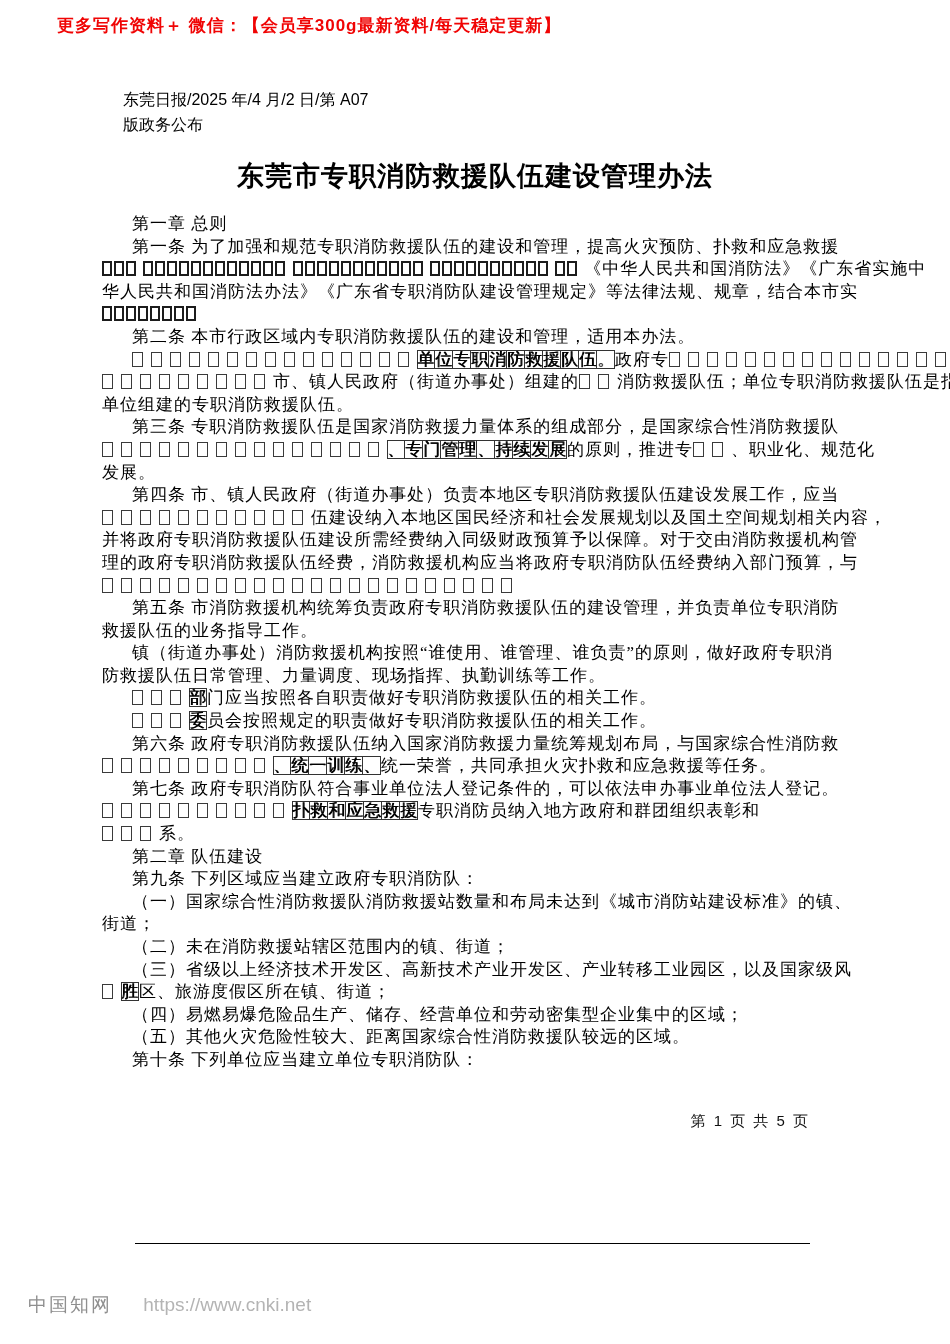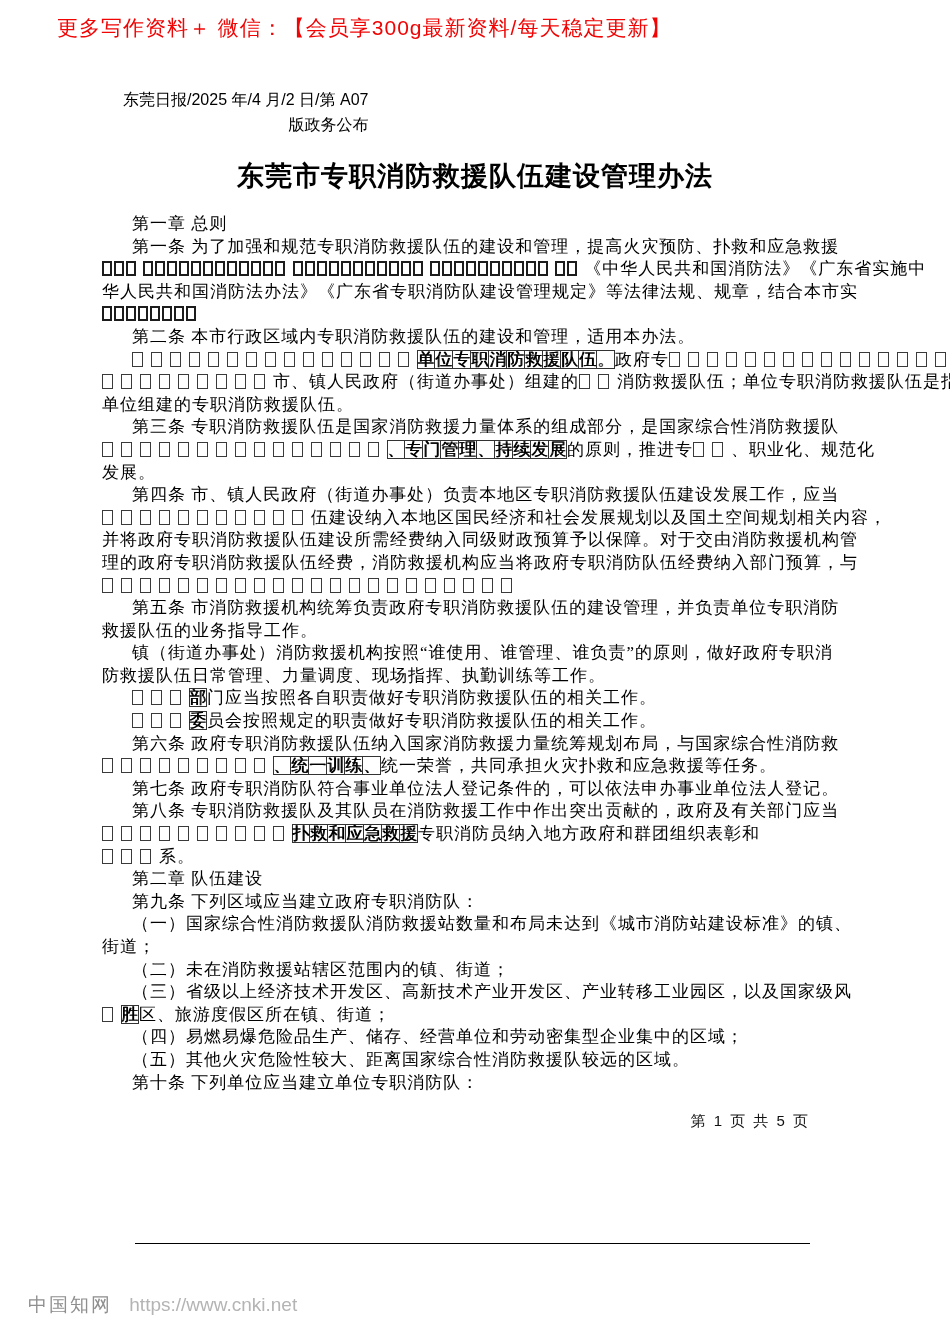--- a/index.html
+++ b/index.html
@@ -1,26 +1,26 @@
 <!DOCTYPE html>
 <html><head>
 <meta charset="utf-8">
 <style>
   html,body{margin:0;padding:0;background:#ffffff;}
   .page{
     position:relative;width:950px;height:1344px;background:#ffffff;
     overflow:hidden;font-family:"Liberation Sans",sans-serif;color:#000;
   }
   .banner{
-    position:absolute;left:57px;top:14px;font-size:21px;font-weight:400;
+    position:absolute;left:57px;top:14px;font-size:17px;font-weight:700;
     letter-spacing:1px;white-space:nowrap;
   }
   .docheader{
     position:absolute;left:123px;top:87px;font-size:16px;line-height:25px;
-    color:#000;white-space:nowrap;text-align:right;
+    color:#000;white-space:nowrap;
   }
   .title{
     position:absolute;left:0;right:0;top:158px;text-align:center;
     font-size:27px;font-weight:700;letter-spacing:1px;white-space:nowrap;
   }
   .docbody{
     position:absolute;left:102px;top:213px;width:848px;font-size:17px;
     line-height:22.6px;letter-spacing:1px;font-family:Liberation Serif, serif;
   }
   .ln{white-space:nowrap;height:22.6px;}
@@ -47,21 +47,21 @@
     color:#111;
   }
   .divider{
     position:absolute;left:135px;top:1243px;width:675px;height:0;
     border-top:1.5px solid #000;
   }
   .watermark{
     position:absolute;left:28px;top:1292px;font-size:19px;white-space:nowrap;
   }
   .wm-brand{color:#8f8f8f;letter-spacing:2px;}
-  .wm-url{color:#b4b4b4;margin-left:12px;text-decoration:none;}
+  .wm-url{color:#b4b4b4;margin-left:26px;text-decoration:none;}
 </style>
 </head>
 <body>
 
 <div class="page">
 
   <div class="banner" style="color: rgb(240, 4, 4);">
     <span>更多写作资料＋ 微信：【会员享300g最新资料/每天稳定更新】</span>
   </div>
 
@@ -92,21 +92,20 @@
       <div class="ln"><span class="bs"></span><span class="bs"></span><span class="bs"></span><span class="bs"></span><span class="bs"></span><span class="bs"></span><span class="bs"></span><span class="bs"></span><span class="bs"></span><span class="bs"></span><span class="bs"></span><span class="bs"></span><span class="bs"></span><span class="bs"></span><span class="bs"></span><span class="bs"></span><span class="bs"></span><span class="bs"></span><span class="bs"></span><span class="bs"></span><span class="bs"></span><span class="bs"></span></div>
       <div class="ln ind"><span class="tx">第五条 市消防救援机构统筹负责政府专职消防救援队伍的建设管理，并负责单位专职消防</span></div>
       <div class="ln"><span class="tx">救援队伍的业务指导工作。</span></div>
       <div class="ln ind"><span class="tx">镇（街道办事处）消防救援机构按照“谁使用、谁管理、谁负责”的原则，做好政府专职消</span></div>
       <div class="ln"><span class="tx">防救援队伍日常管理、力量调度、现场指挥、执勤训练等工作。</span></div>
       <div class="ln ind"><span class="bs"></span><span class="bs"></span><span class="bs"></span><span class="tx ov">部</span><span class="tx">门应当按照各自职责做好专职消防救援队伍的相关工作。</span></div>
       <div class="ln ind"><span class="bs"></span><span class="bs"></span><span class="bs"></span><span class="tx ov">委</span><span class="tx">员会按照规定的职责做好专职消防救援队伍的相关工作。</span></div>
       <div class="ln ind"><span class="tx">第六条 政府专职消防救援队伍纳入国家消防救援力量统筹规划布局，与国家综合性消防救</span></div>
       <div class="ln"><span class="bs"></span><span class="bs"></span><span class="bs"></span><span class="bs"></span><span class="bs"></span><span class="bs"></span><span class="bs"></span><span class="bs"></span><span class="bs"></span><span class="tx ov">、统一训练、</span><span class="tx">统一荣誉，共同承担火灾扑救和应急救援等任务。</span></div>
       <div class="ln ind"><span class="tx">第七条 政府专职消防队符合事业单位法人登记条件的，可以依法申办事业单位法人登记。</span></div>
-      <div class="ln ind"><span class="tx">第八条 专职消防救援队及其队员在消防救援工作中作出突出贡献的，政府及有关部门应当</span></div>
       <div class="ln"><span class="bs"></span><span class="bs"></span><span class="bs"></span><span class="bs"></span><span class="bs"></span><span class="bs"></span><span class="bs"></span><span class="bs"></span><span class="bs"></span><span class="bs"></span><span class="tx ov">扑救和应急救援</span><span class="tx">专职消防员纳入地方政府和群团组织表彰和</span></div>
       <div class="ln"><span class="bs"></span><span class="bs"></span><span class="bs"></span><span class="tx">系。</span></div>
       <div class="ln ind"><span class="tx">第二章 队伍建设</span></div>
       <div class="ln ind"><span class="tx">第九条 下列区域应当建立政府专职消防队：</span></div>
       <div class="ln ind"><span class="tx">（一）国家综合性消防救援队消防救援站数量和布局未达到《城市消防站建设标准》的镇、</span></div>
       <div class="ln"><span class="tx">街道；</span></div>
       <div class="ln ind"><span class="tx">（二）未在消防救援站辖区范围内的镇、街道；</span></div>
       <div class="ln ind"><span class="tx">（三）省级以上经济技术开发区、高新技术产业开发区、产业转移工业园区，以及国家级风</span></div>
       <div class="ln"><span class="bs"></span><span class="tx ov">胜</span><span class="tx">区、旅游度假区所在镇、街道；</span></div>
       <div class="ln ind"><span class="tx">（四）易燃易爆危险品生产、储存、经营单位和劳动密集型企业集中的区域；</span></div>

